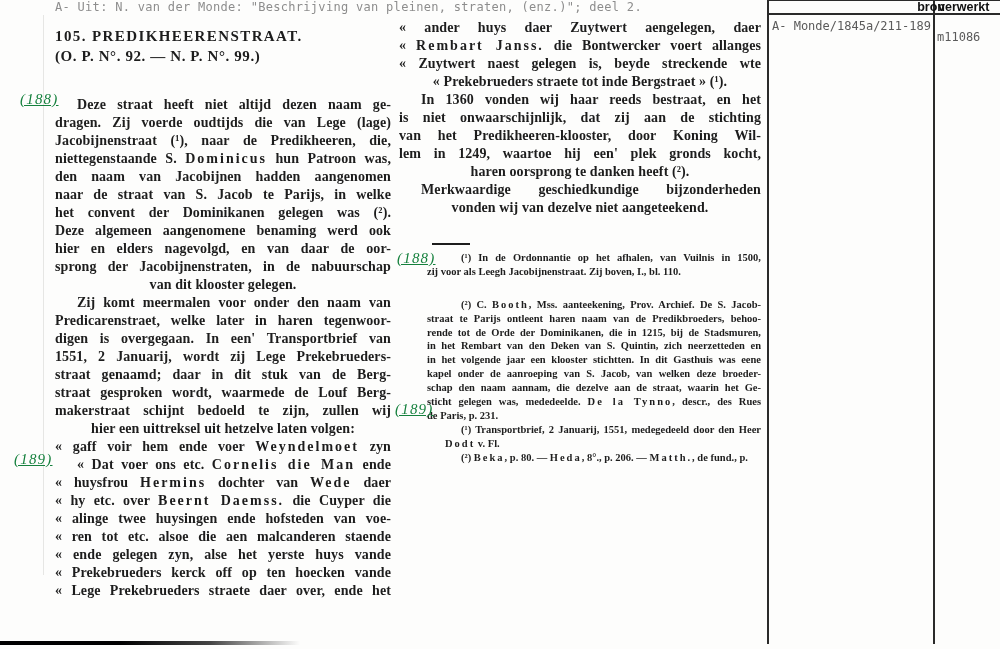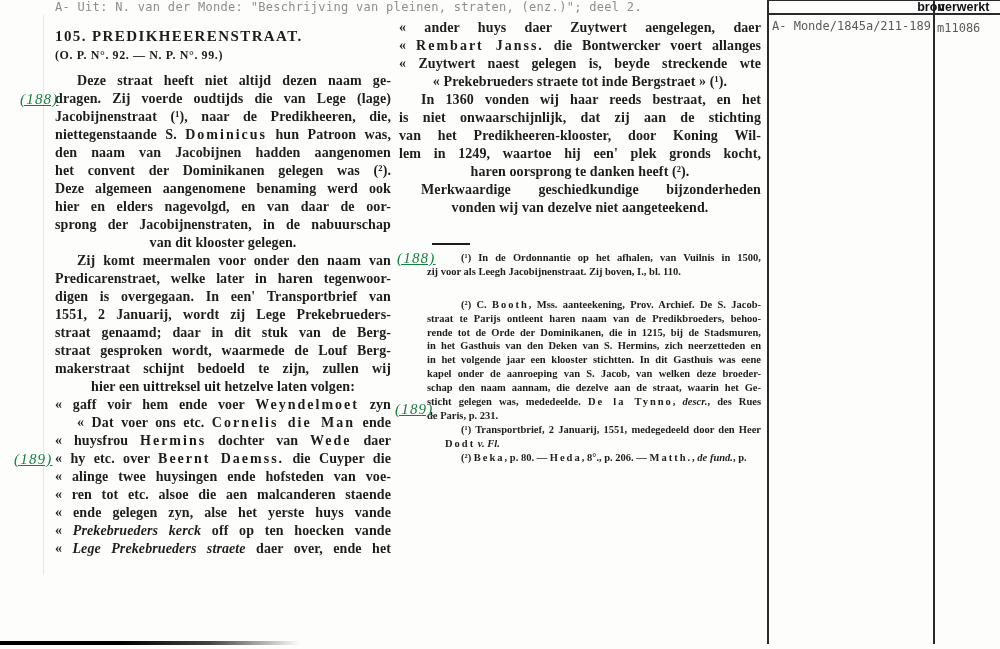--- a/index.html
+++ b/index.html
@@ -13,28 +13,28 @@
   
   .tl{position:absolute;background:#2a2a2a;}
   .hdr{position:absolute;font-family:"Liberation Sans",sans-serif;font-weight:bold;
        font-size:12.5px;color:#111;}
   .cell{position:absolute;font-family:"DejaVu Sans Mono",monospace;font-size:12px;
         color:#5a5a5a;white-space:nowrap;}
 
   
   .titleblock{position:absolute;left:55px;top:28px;width:336px;}
   .doctitle{font-size:15px;font-weight:700;letter-spacing:1.4px;}
-  .docsub{font-size:12px;font-weight:700;letter-spacing:0.6px;margin-top:3px;}
+  .docsub{font-size:15px;font-weight:700;letter-spacing:0.6px;margin-top:3px;}
 
   .col{position:absolute;}
   .bl{line-height:18px;height:18px;overflow:hidden;font-size:14px;font-weight:700;
       letter-spacing:0.1px;text-align:center;}
   .fnl{line-height:13.9px;height:13.9px;overflow:hidden;font-size:10.5px;font-weight:700;padding-left:28px;}
   .just{text-align:justify;text-align-last:justify;}
-  .it{font-style:italic;}
+  .it{}
   .sp{letter-spacing:2px;}
 
   .mnote{position:absolute;font-style:italic;font-size:15px;letter-spacing:1.2px;
          color:#15803d;white-space:nowrap;text-decoration:underline;}
 
   .fnrule{position:absolute;left:432px;top:243px;width:38px;height:2px;background:#1d1d1d;}
 
   .edge-line{position:absolute;left:43px;top:15px;width:1px;height:560px;background:#e6e6e4;}
   .bottom-bar{position:absolute;left:0;top:641px;width:300px;height:4px;
       background:linear-gradient(to right,#000 0%,#000 40%,#444 70%,rgba(68,68,68,0) 100%);}
@@ -45,37 +45,38 @@
 <div class="ann">A- Uit: N. van der Monde: "Beschrijving van pleinen, straten, (enz.)"; deel 2.</div>
 
 <div>
   <div class="tl" style="left:767px;top:0;width:233px;height:1px;"></div>
   <div class="tl" style="left:767px;top:13px;width:233px;height:2px;"></div>
   <div class="tl" style="left:767px;top:0;width:2px;height:644px;"></div>
   <div class="tl" style="left:933px;top:0;width:1.5px;height:644px;"></div>
   <div class="hdr" style="left:767px;top:0px;width:166px;text-align:right;padding-left:12px;">bron</div>
   <div class="hdr" style="left:938px;top:0px;">verwerkt</div>
   <div class="cell" style="left:772px;top:19px;">A- Monde/1845a/211-189</div>
-  <div class="cell" style="left:937px;top:21px;">m11086</div>
+  <div class="cell" style="left:937px;top:30px;">m11086</div>
 </div>
 
 <div class="edge-line"></div>
 <div class="bottom-bar"></div>
 
 <div class="titleblock">
   <div class="doctitle">105. PREDIKHEERENSTRAAT.</div>
   <div class="docsub">(O. P. N°. 92. — N. P. N°. 99.)</div>
 </div>
 
-<div id="leftcol" class="col" style="left:55px;top:72px;width:336px;">
+<div id="leftcol" class="col" style="left:55px;top:96px;width:336px;">
     <div class="bl just" style="text-indent: 22px;">Deze straat heeft niet altijd dezen naam ge-</div>
     <div class="bl just">dragen.  Zij voerde oudtijds die van Lege (lage)</div>
     <div class="bl just">Jacobijnenstraat (¹), naar de Predikheeren, die,</div>
     <div class="bl just">niettegenstaande S. <span class="sp">Dominicus</span> hun Patroon was,</div>
     <div class="bl just">den naam van Jacobijnen hadden aangenomen</div>
+    <div class="bl just">naar de straat van S. Jacob te Parijs, in welke</div>
     <div class="bl just">het convent der Dominikanen gelegen was (²).</div>
     <div class="bl just">Deze algemeen aangenomene benaming werd ook</div>
     <div class="bl just">hier en elders nagevolgd, en van daar de oor-</div>
     <div class="bl just">sprong der Jacobijnenstraten, in de nabuurschap</div>
     <div class="bl">van dit klooster gelegen.</div>
     <div class="bl just" style="text-indent: 22px;">Zij komt meermalen voor onder den naam van</div>
     <div class="bl just">Predicarenstraet, welke later in haren tegenwoor-</div>
     <div class="bl just">digen is overgegaan.  In een' Transportbrief van</div>
     <div class="bl just">1551, 2 Januarij, wordt zij Lege Prekebrueders-</div>
     <div class="bl just">straat genaamd; daar in dit stuk van de Berg-</div>
@@ -108,21 +109,21 @@
   </div>
 
 <div class="fnrule"></div>
 
 <div id="footnotes" class="col" style="left:399px;top:251px;width:362px;">
     <div class="fnl just" style="text-indent: 34px;">(¹) In de Ordonnantie op het afhalen, van Vuilnis in 1500,</div>
     <div class="fnl">zij voor als Leegh Jacobijnenstraat.  Zij boven, I., bl. 110.</div>
     <div class="fnl just" style="text-indent: 34px; margin-top: 19px;">(²) C. <span class="sp">Booth</span>, Mss. aanteekening, Prov. Archief.  De S. Jacob-</div>
     <div class="fnl just">straat te Parijs ontleent haren naam van de Predikbroeders, behoo-</div>
     <div class="fnl just">rende tot de Orde der Dominikanen, die in 1215, bij de Stadsmuren,</div>
-    <div class="fnl just">in het Gasthuis van den Deken van S. Hermins, zich neerzetteden en</div>
+    <div class="fnl just">in het Rembart van den Deken van S. Quintin, zich neerzetteden en</div>
     <div class="fnl just">in het volgende jaar een klooster stichtten.  In dit Gasthuis was eene</div>
     <div class="fnl just">kapel onder de aanroeping van S. Jacob, van welken deze broeder-</div>
     <div class="fnl just">schap den naam aannam, die dezelve aan de straat, waarin het Ge-</div>
     <div class="fnl just">sticht gelegen was, mededeelde.  <span class="sp">De la Tynno</span>, <span class="it">descr.</span>, des Rues</div>
     <div class="fnl">de Paris, p. 231.</div>
     <div class="fnl just" style="text-indent: 34px;">(¹) Transportbrief, 2 Januarij, 1551, medegedeeld door den Heer</div>
     <div class="fnl" style="text-indent: 18px;"><span class="sp">Dodt</span> <span class="it">v. Fl.</span></div>
     <div class="fnl" style="text-indent: 34px;">(²) <span class="sp">Beka</span>, p. 80. — <span class="sp">Heda</span>, 8°., p. 206. — <span class="sp">Matth.</span>, <span class="it">de fund.</span>, p. 257.</div>
   </div>
 

